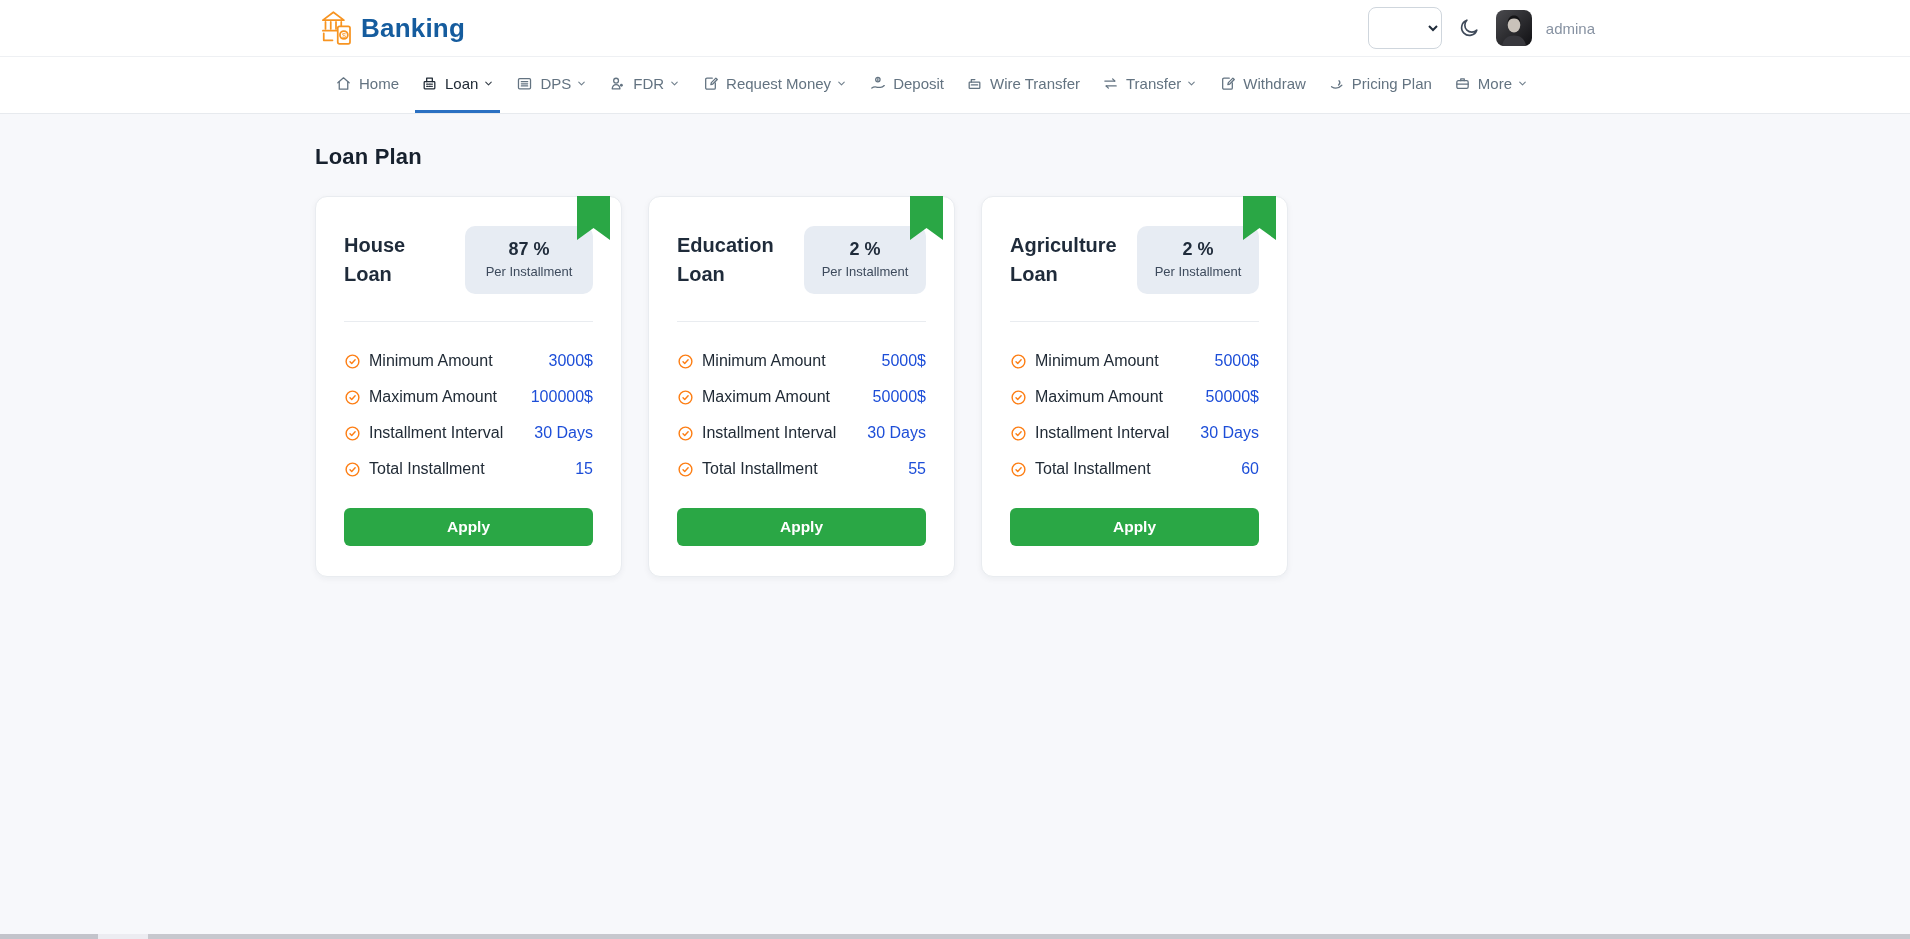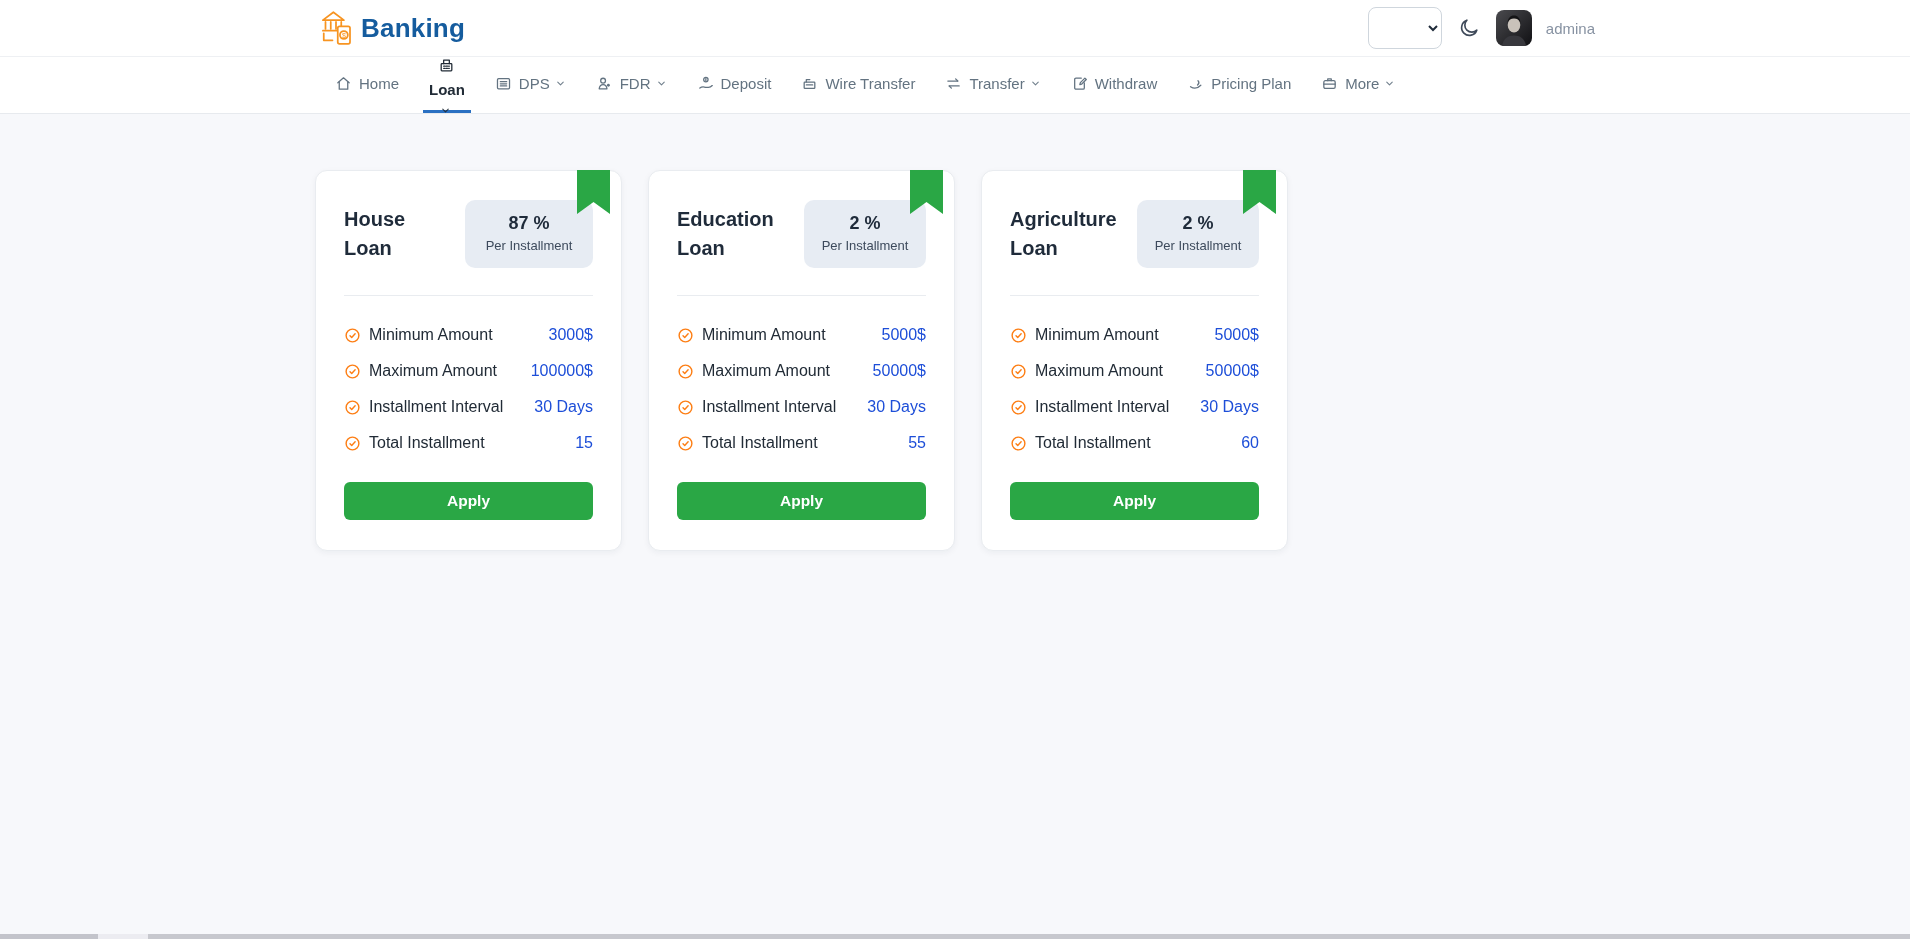--- a/index.html
+++ b/index.html
@@ -25,29 +25,29 @@
     font-size:15px; color:#1f2b3a; font-weight:500;
     border:1px solid #cfd6dd; border-radius:8px;
     padding:20px 10px; background:#fff; height:32px; cursor:pointer; outline:none;
   }
   .theme-toggle { background:none; border:none; cursor:pointer; display:flex; align-items:center; padding:2px; }
   .avatar { width:36px; height:36px; border-radius:8px; overflow:hidden; flex:0 0 auto; cursor:pointer; }
   .username { font-size:15px; color:#8792a2; cursor:pointer; }
 
   
   .app-nav { background:#fff; border-bottom:1px solid #e7eaee; }
-  .nav-inner { height:56px; display:flex; align-items:stretch; gap:18px; padding-left:14px; }
+  .nav-inner { height:56px; display:flex; align-items:stretch; gap:10px; padding-left:14px; }
   .nav-item {
     display:flex; align-items:center; gap:7px;
     padding:0 6px; font-size:15px; color:#637381;
     cursor:pointer; text-decoration:none; border-bottom:3px solid transparent;
     white-space:nowrap;
   }
   .nav-item svg { flex:0 0 auto; }
-  .nav-item.active { color:#212b36; font-weight:700; border-bottom-color:#2a70c2;flex-direction:column; }
+  .nav-item.active { color:#212b36; font-weight:400; border-bottom-color:#2a70c2; }
   .chev { opacity:.9; margin-left:-2px; }
 
   
   .main { padding-top:30px; }
   .page-title { font-size:22px; font-weight:600; color:#17212e; letter-spacing:.2px; }
   .cards { display:flex; gap:26px; margin-top:26px; align-items:flex-start; }
 
   .card {
     position:relative; width:307px; background:#fff;
     border:1px solid #e9ecf0; border-radius:12px;
@@ -188,20 +188,34 @@
           </svg>
       </span>
       <span>FDR</span>
       <span class="chev" style="display:flex;">
         <svg width="11" height="11" viewBox="0 0 24 24" fill="none" stroke="currentColor" stroke-width="2.4" stroke-linecap="round" stroke-linejoin="round">
             <path d="M6 9l6 6 6-6"></path>
           </svg>
       </span>
     </a>
 
+    <a class="nav-item">
+      <span style="display:flex;">
+        <svg width="17" height="17" viewBox="0 0 24 24" fill="none" stroke="currentColor" stroke-width="1.8" stroke-linecap="round" stroke-linejoin="round">
+            <path d="M14.5 4.5H7A1.8 1.8 0 0 0 5.2 6.3v11.9A1.8 1.8 0 0 0 7 20h10a1.8 1.8 0 0 0 1.8-1.8V11"></path>
+            <path d="M19.6 4.4l-6.4 6.4-.7 2.7 2.7-.7 6.4-6.4z"></path>
+          </svg>
+      </span>
+      <span>Request Money</span>
+      <span class="chev" style="display:flex;">
+        <svg width="11" height="11" viewBox="0 0 24 24" fill="none" stroke="currentColor" stroke-width="2.4" stroke-linecap="round" stroke-linejoin="round">
+            <path d="M6 9l6 6 6-6"></path>
+          </svg>
+      </span>
+    </a>
 
     <a class="nav-item">
       <span style="display:flex;">
         <svg width="17" height="17" viewBox="0 0 24 24" fill="none" stroke="currentColor" stroke-width="1.8" stroke-linecap="round" stroke-linejoin="round">
             <circle cx="12.5" cy="6.5" r="3.1"></circle>
             <path d="M12.5 5v3"></path>
             <path d="M4 18.5c2.6-2 5.2-2 8-1h4.2c2 0 3.8-1 5.3-2.6"></path>
           </svg>
       </span>
       <span>Deposit</span>
@@ -267,20 +281,21 @@
         <svg width="11" height="11" viewBox="0 0 24 24" fill="none" stroke="currentColor" stroke-width="2.4" stroke-linecap="round" stroke-linejoin="round">
             <path d="M6 9l6 6 6-6"></path>
           </svg>
       </span>
     </a>
 
   </div>
 </nav>
 
 <main class="container main">
+  <h1 class="page-title">Loan Plan</h1>
 
   <div class="cards">
 
     <section class="card">
       <div class="ribbon"></div>
       <div class="card-head">
         <div class="card-title">House Loan</div>
         <div class="rate-badge badge-wide">
           <div class="rate-value">87 %</div>
           <div class="rate-period">Per Installment</div>

